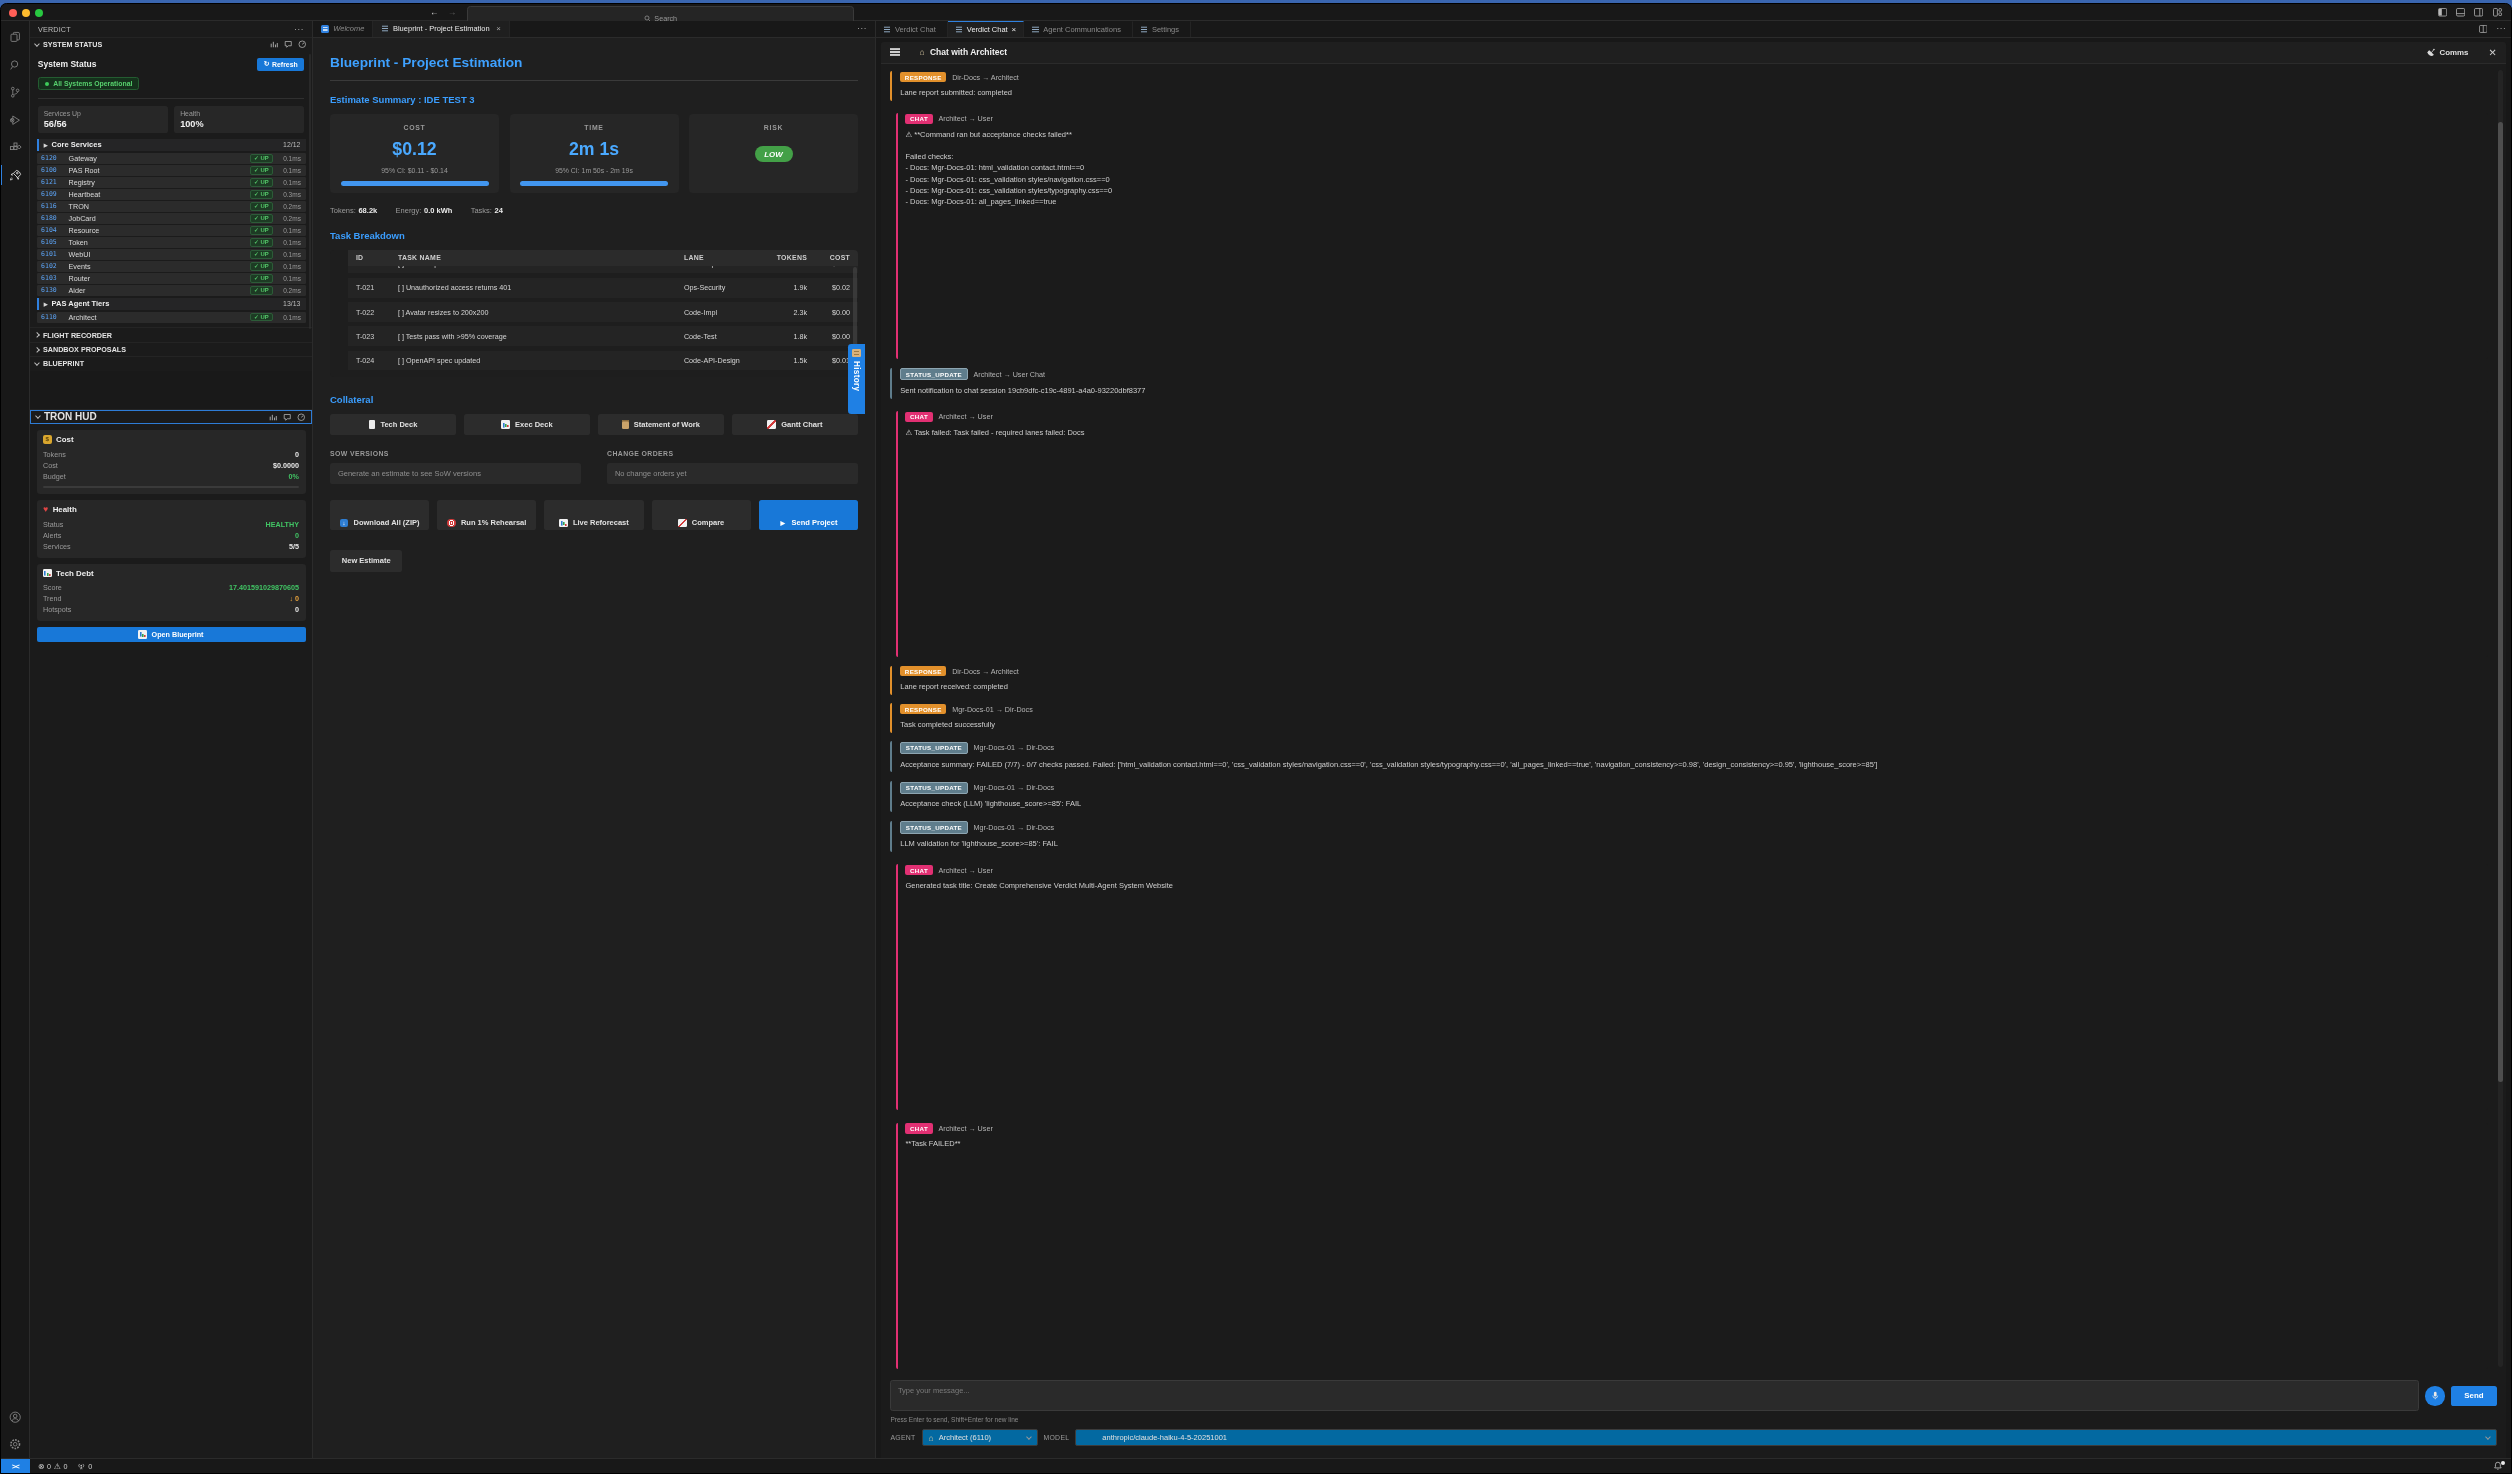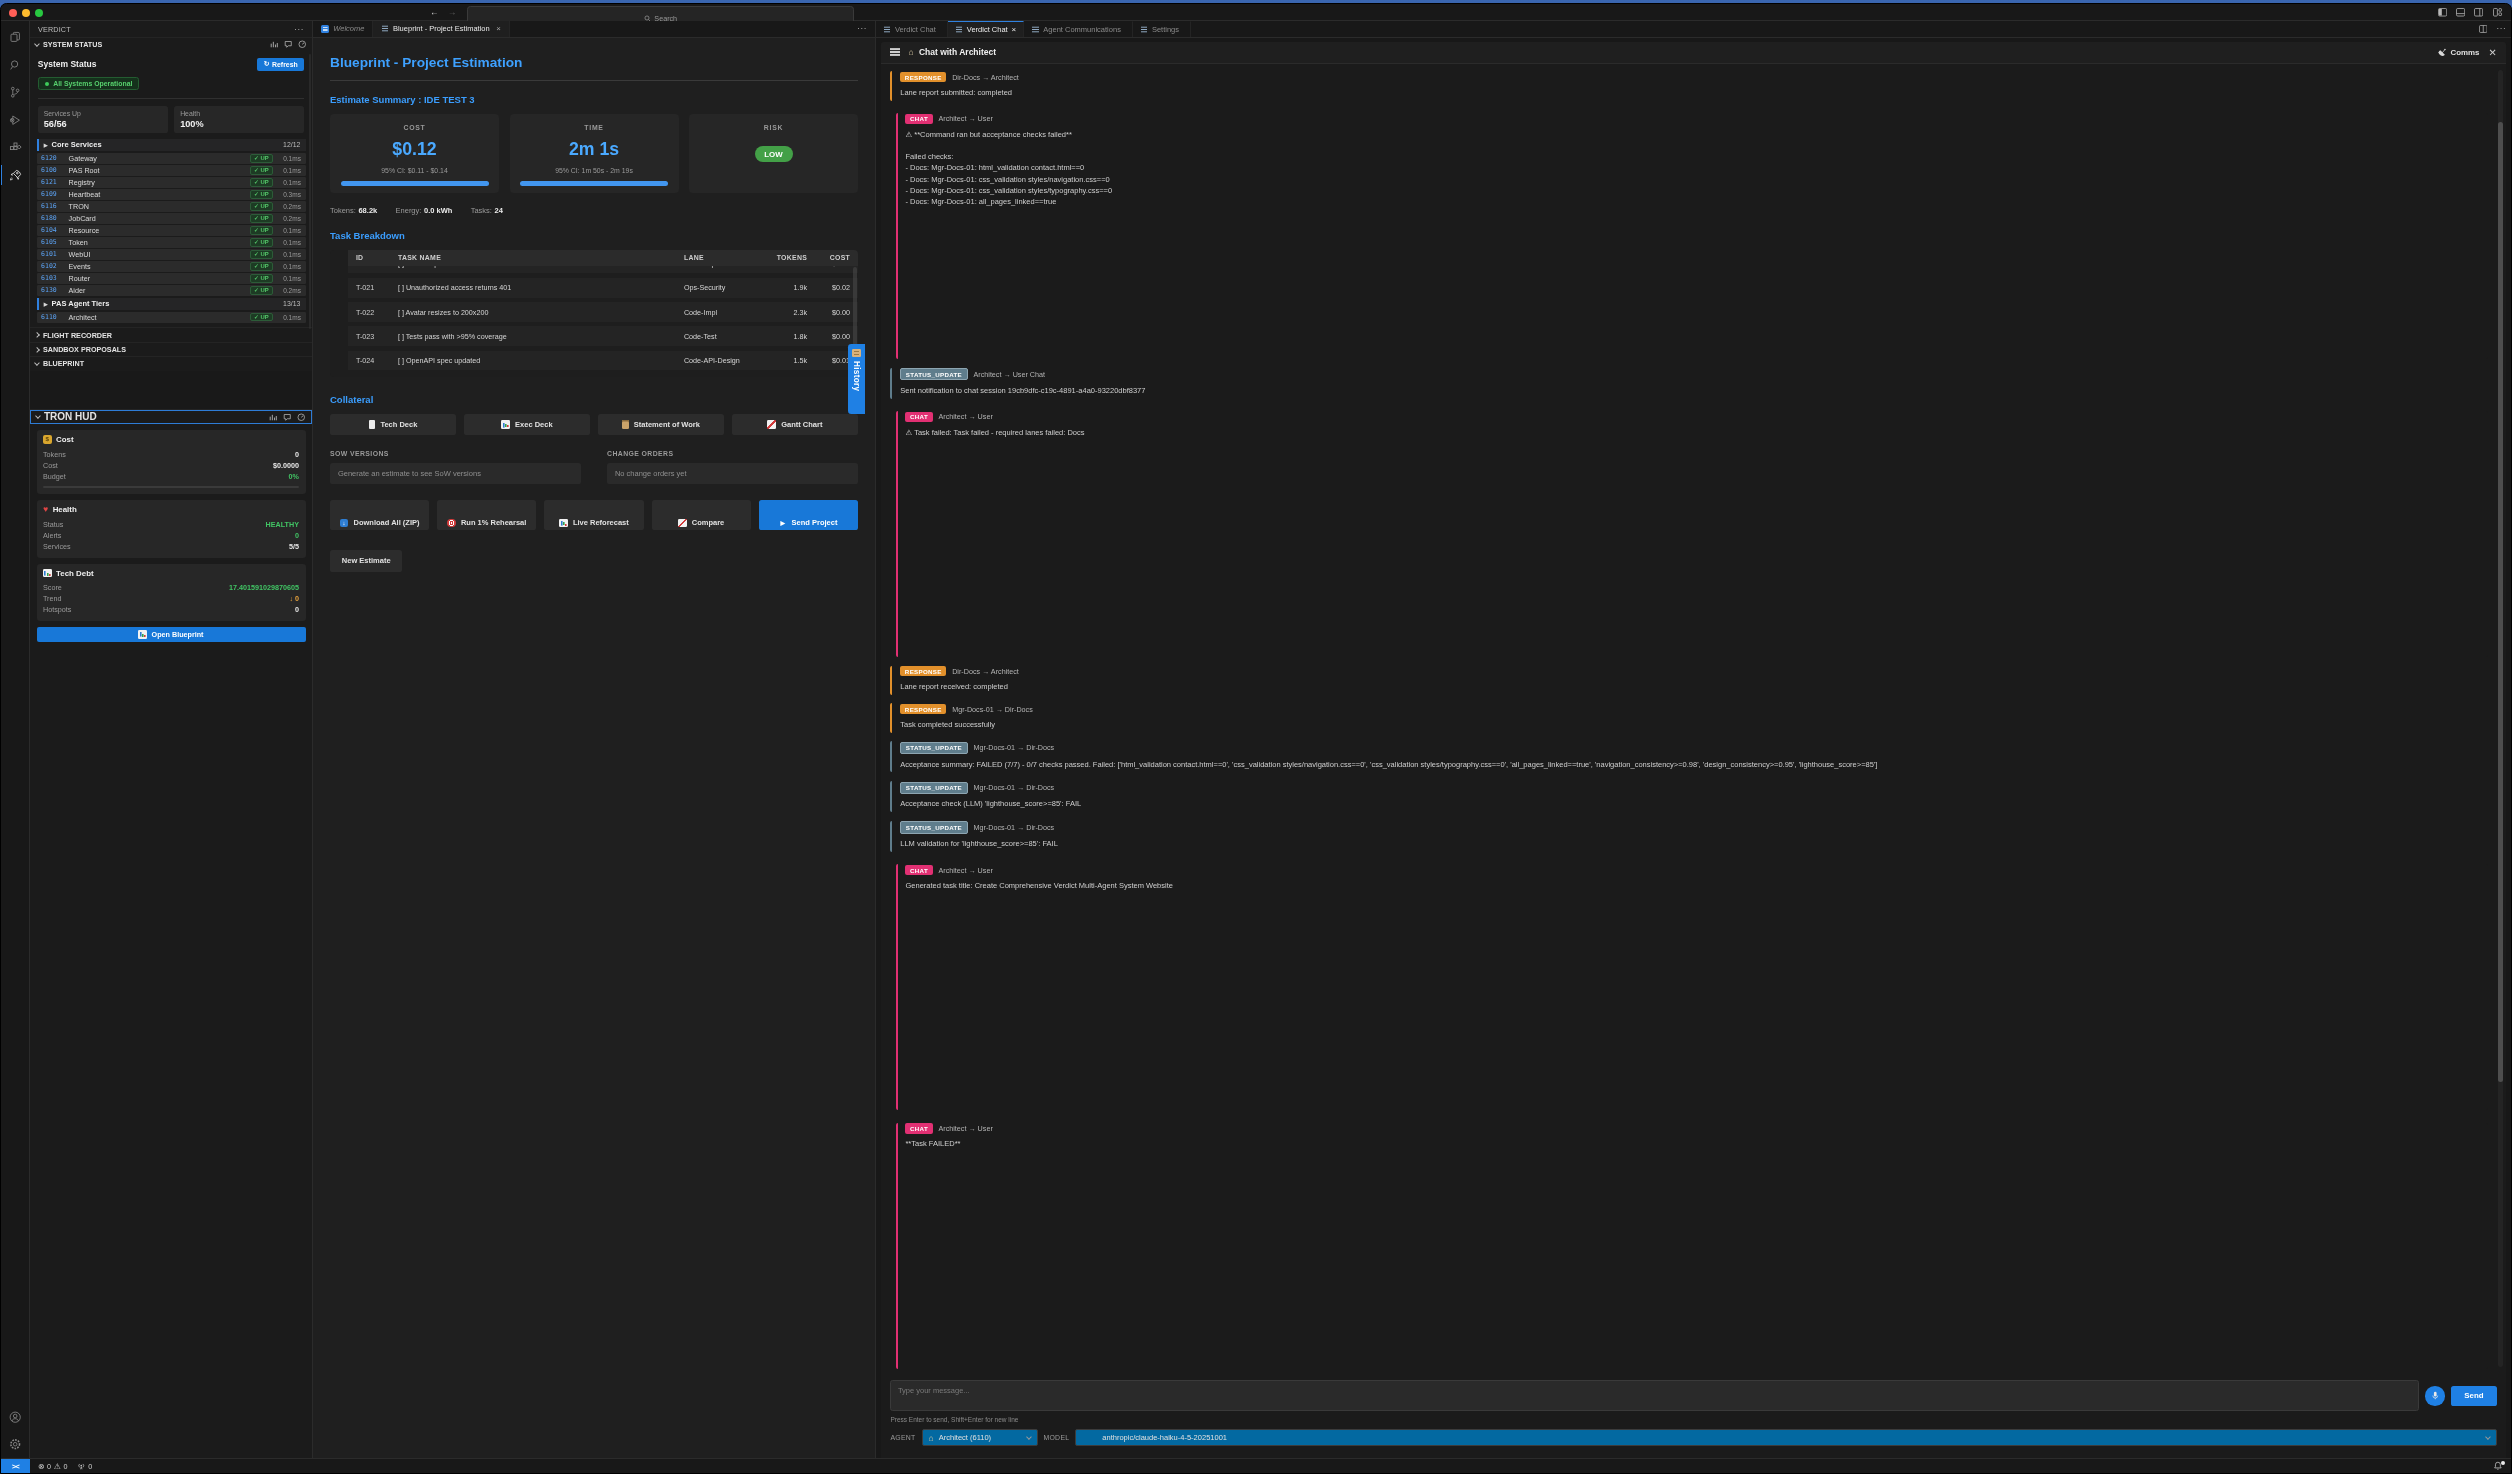--- a/index.html
+++ b/index.html
@@ -84,21 +84,21 @@
   .edcontent { flex:1; padding:11.8px 17px; overflow:hidden; position:relative; }
   .edcontent h1 { color:#3ea1ff; font-size:13.7px; font-weight:bold; margin:5.2px 0 10.5px 0; }
   .edcontent hr { border:none; border-top:0.7px solid #3a3a3a; margin:0 0 13px 0; }
   .edcontent h2 { color:#3b9eff; font-size:9.5px; font-weight:bold; margin:2.6px 0 9.2px 0; }
   .cards { display:flex; gap:10.5px; margin-bottom:13px; }
   .ecard { flex:1; background:#262626; border-radius:3.9px; padding:9.2px 10.5px 10.5px 10.5px; text-align:center; height:79px; }
   .ecard .lb { color:#9a9a9a; font-size:6.9px; font-weight:bold; letter-spacing:0.7px; }
   .ecard .vl { color:#4aa9ff; font-size:17.7px; font-weight:bold; margin:8.5px 0 6.5px 0; }
   .ecard .ci { color:#9a9a9a; font-size:6.9px; }
   .ecard .bar { height:4.6px; border-radius:2.6px; background:#4296ef; margin-top:7.9px; }
-  .risk-pill { display:inline-block; background:#43a047; color:#fff; font-weight:bold; font-size:7.9px; border-radius:7.9px; padding:3.3px 9.8px; margin-top:15.7px; }
+  .risk-pill { display:inline-block; background:#43a047; color:#fff; font-weight:bold; font-size:7.9px; border-radius:7.9px; padding:3.3px 9.8px; margin-top:15.7px;font-style:italic; }
   .statsrow { display:flex; gap:18.3px; margin:1.3px 0 14.4px 0; font-size:7.5px; color:#9a9a9a; }
   .statsrow b { color:#ececec; margin-left:2.6px; }
   .ttable { background:#1e1e1e; border-radius:3.9px; overflow:hidden; position:relative; margin-bottom:17px; }
   .thead,.trow { display:grid; grid-template-columns:42px 1fr 89px 50px 43px; align-items:center;margin-left:18px; }
   .thead { background:#2b2b2b; height:15.7px; color:#cfcfcf; font-size:6.9px; font-weight:bold; letter-spacing:0.3px; }
   .thead span, .trow span { padding:0 7.9px; }
   .thead span:nth-child(4),.thead span:nth-child(5),.trow span:nth-child(4),.trow span:nth-child(5) { text-align:right; }
   .tbody { height:111px; overflow:hidden; padding-bottom:3.9px; }
   .trow { background:#242424; height:19.6px; margin-top:4.6px; color:#d6d6d6; font-size:7.2px; }
   .trow .tid { color:#cfcfcf; }
@@ -119,21 +119,21 @@
 
   
   .rightpanel { flex:1; background:#181818; display:flex; flex-direction:column; min-height:0; border-left:0.7px solid #2b2b2b; }
   .ptabrow { height:16.4px; background:#181818; border-bottom:0.7px solid #2b2b2b; display:flex; align-items:stretch; flex:none; }
   .ptab { display:flex; align-items:center; gap:3.9px; padding:0 7.2px; font-size:7.5px; color:#8a8a8a; border-right:0.7px solid #242424; border-top:1.3px solid transparent; }
   .ptab.active { background:#1f1f1f; color:#ececec; border-top:1.3px solid #2f81e0; }
   .ptab .close { font-size:7.9px; }
   .ptabrow .sp { flex:1; }
   .ptabrow .icn { align-self:center; padding:0 4.6px; }
   .chat { flex:1; display:flex; flex-direction:column; min-height:0; background:#1b1b1b; margin:3.9px 5.2px 0 5.2px; border-radius:2.6px 2.6px 0 0; }
-  .chat-head { height:22px; display:flex; align-items:center; gap:9px; padding:0 9.2px; border-bottom:0.7px solid #2b2b2b; background:#1f1f1f; border-radius:2.6px 2.6px 0 0; flex:none; }
+  .chat-head { height:22px; display:flex; align-items:center; gap:20px; padding:0 9.2px; border-bottom:0.7px solid #2b2b2b; background:#1f1f1f; border-radius:2.6px 2.6px 0 0; flex:none; }
   .ic-menu { width:9.2px; height:1.3px; background:#cfcfcf; box-shadow:0 -2.9px 0 #cfcfcf, 0 2.9px 0 #cfcfcf; display:inline-block; }
   .chat-head .ttl { color:#f0f0f0; font-size:8.5px; font-weight:bold; display:flex; align-items:center; gap:5.2px; }
   .chat-head .sp { flex:1; }
   .comms { display:flex; align-items:center; gap:3.9px; color:#e0e0e0; font-size:7.9px; font-weight:bold; }
   .chat-head .x { color:#cfcfcf; font-size:9.8px; }
   .msgs { flex:1; min-height:0; overflow:hidden; padding:7.9px 13px 5.2px 9.2px; display:flex; flex-direction:column; gap:8.5px; position:relative; }
   .msg { border-left:2px solid var(--c,#888); border-radius:2px; padding:0.7px 2.6px 2.6px 7.9px; }
   .msg .mrow { display:flex; align-items:center; gap:5.9px; }
   .badge { background:var(--c,#888); color:#fff; font-size:6.2px; font-weight:bold; letter-spacing:0.3px; border-radius:2px; padding:1.6px 4.6px; }
   .msg.status .badge { border:0.7px solid #8da5b1; }

